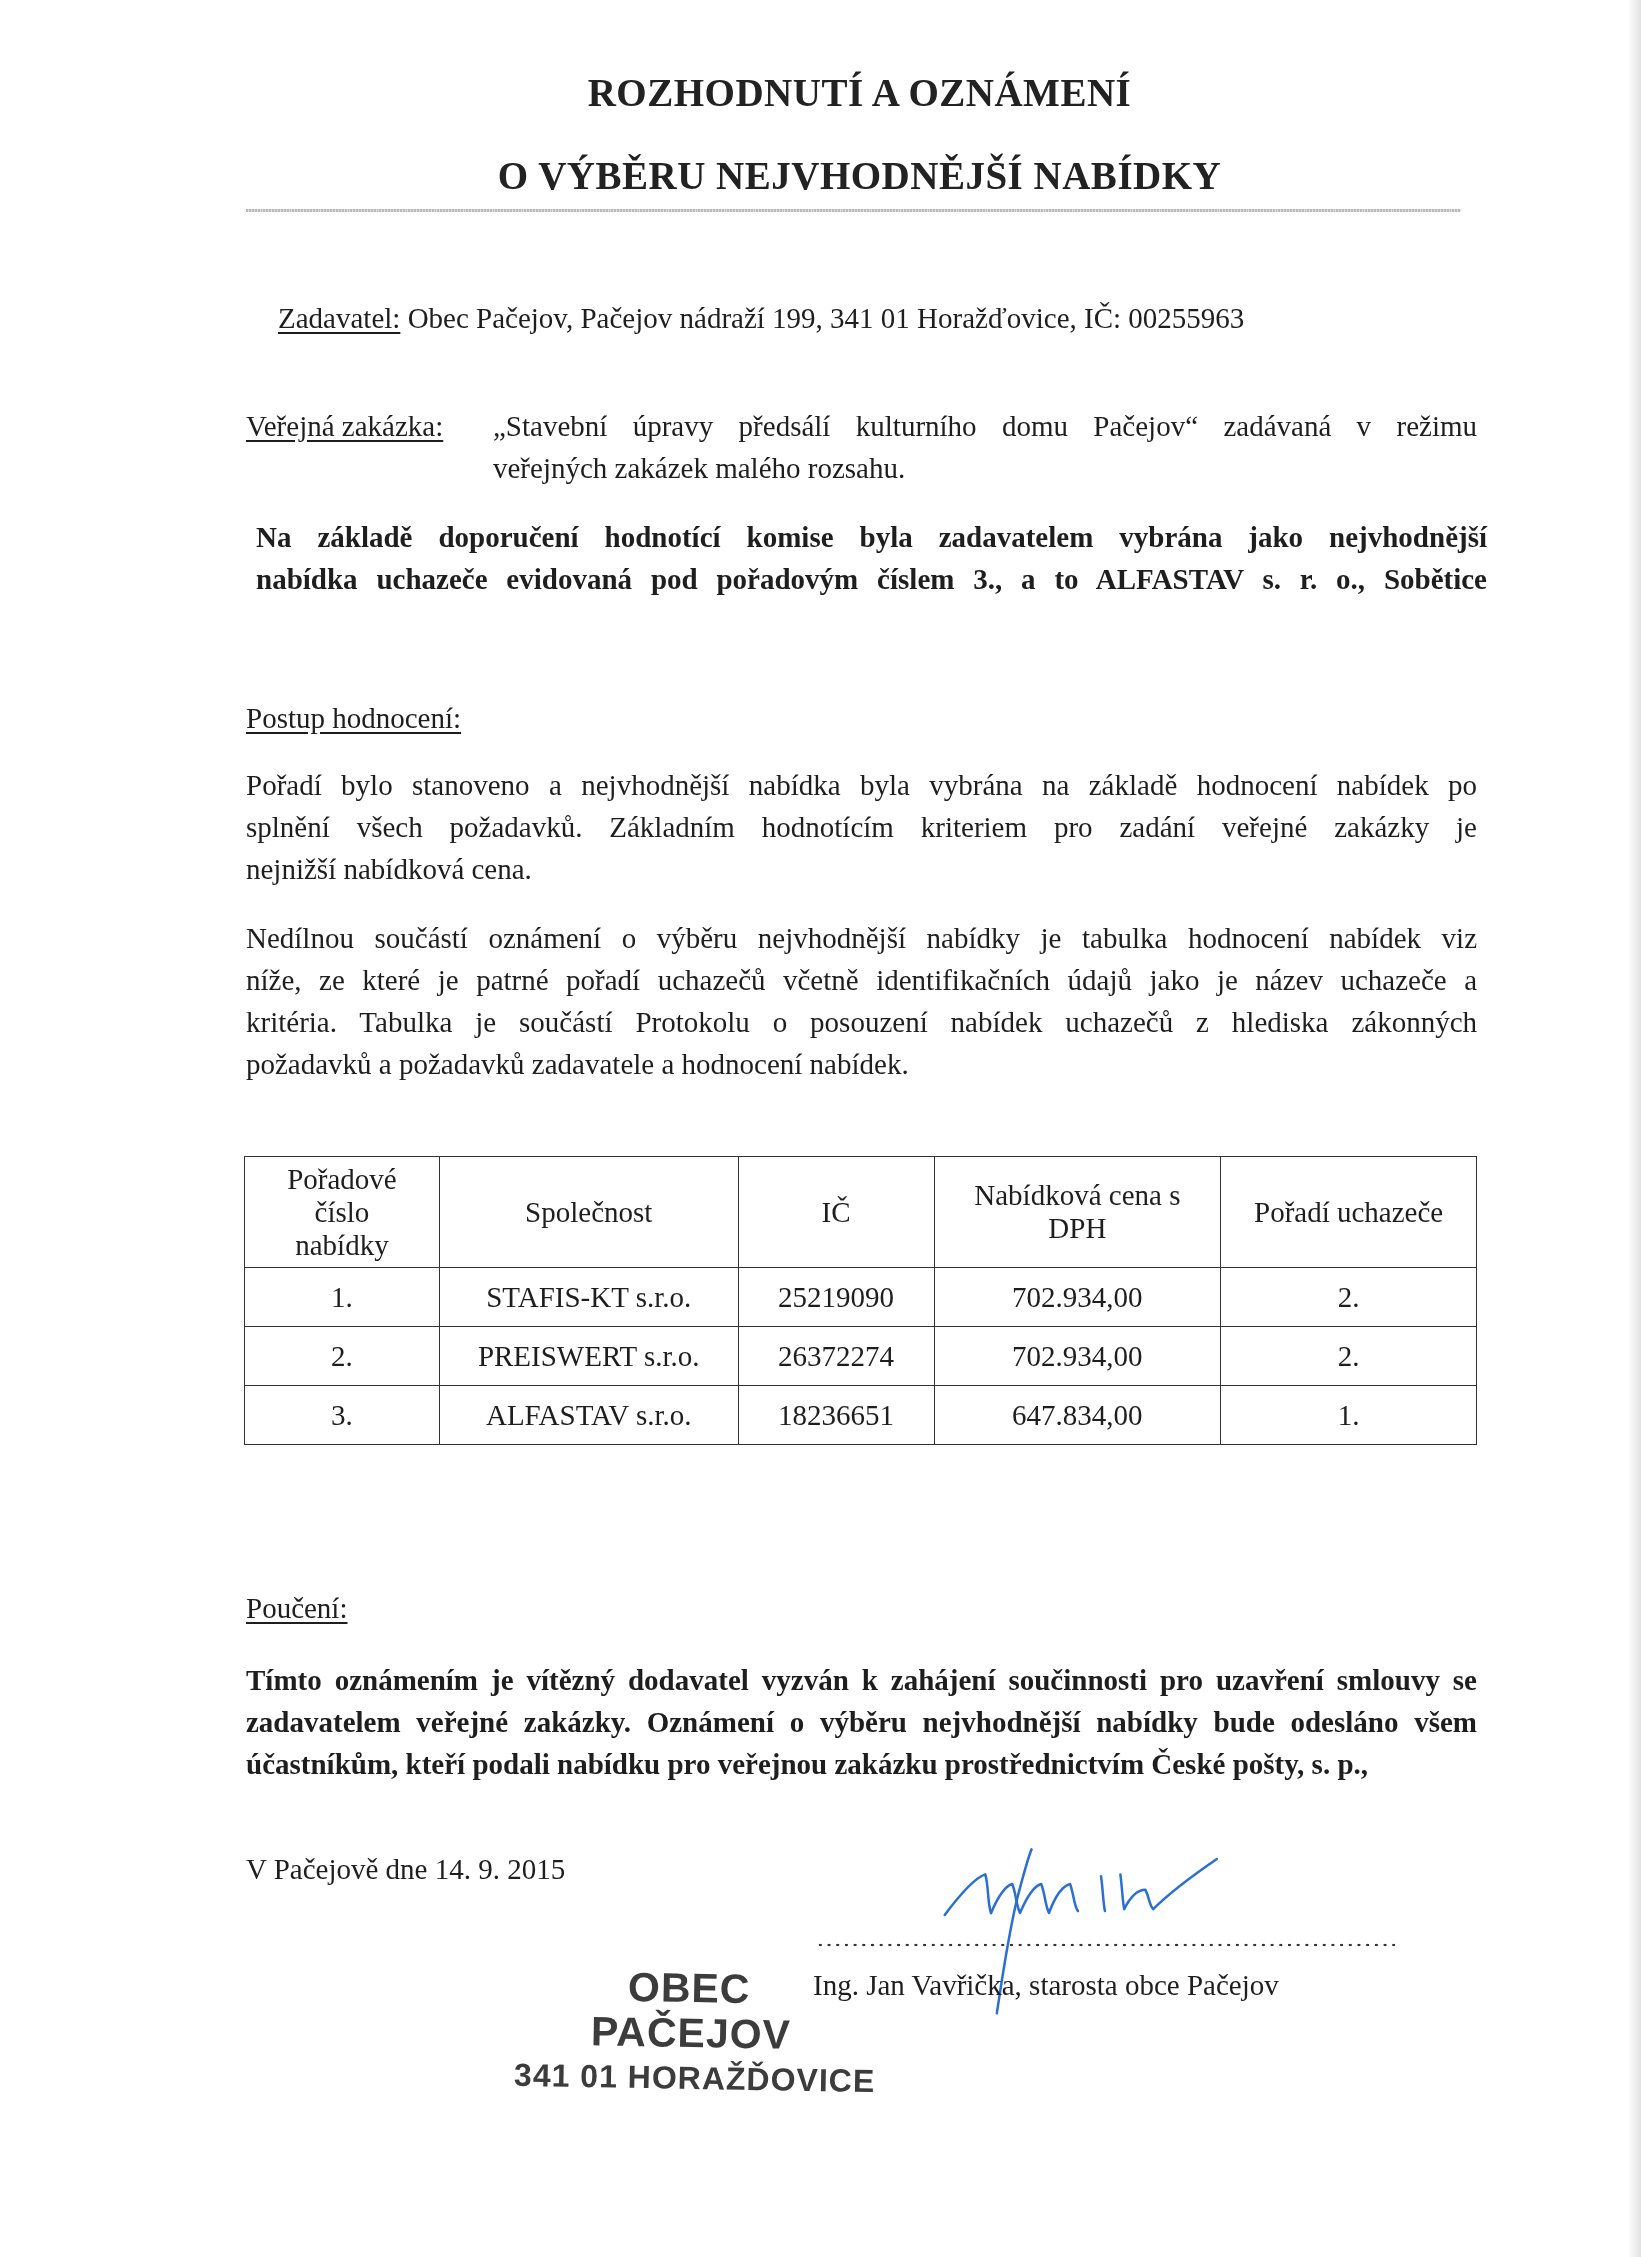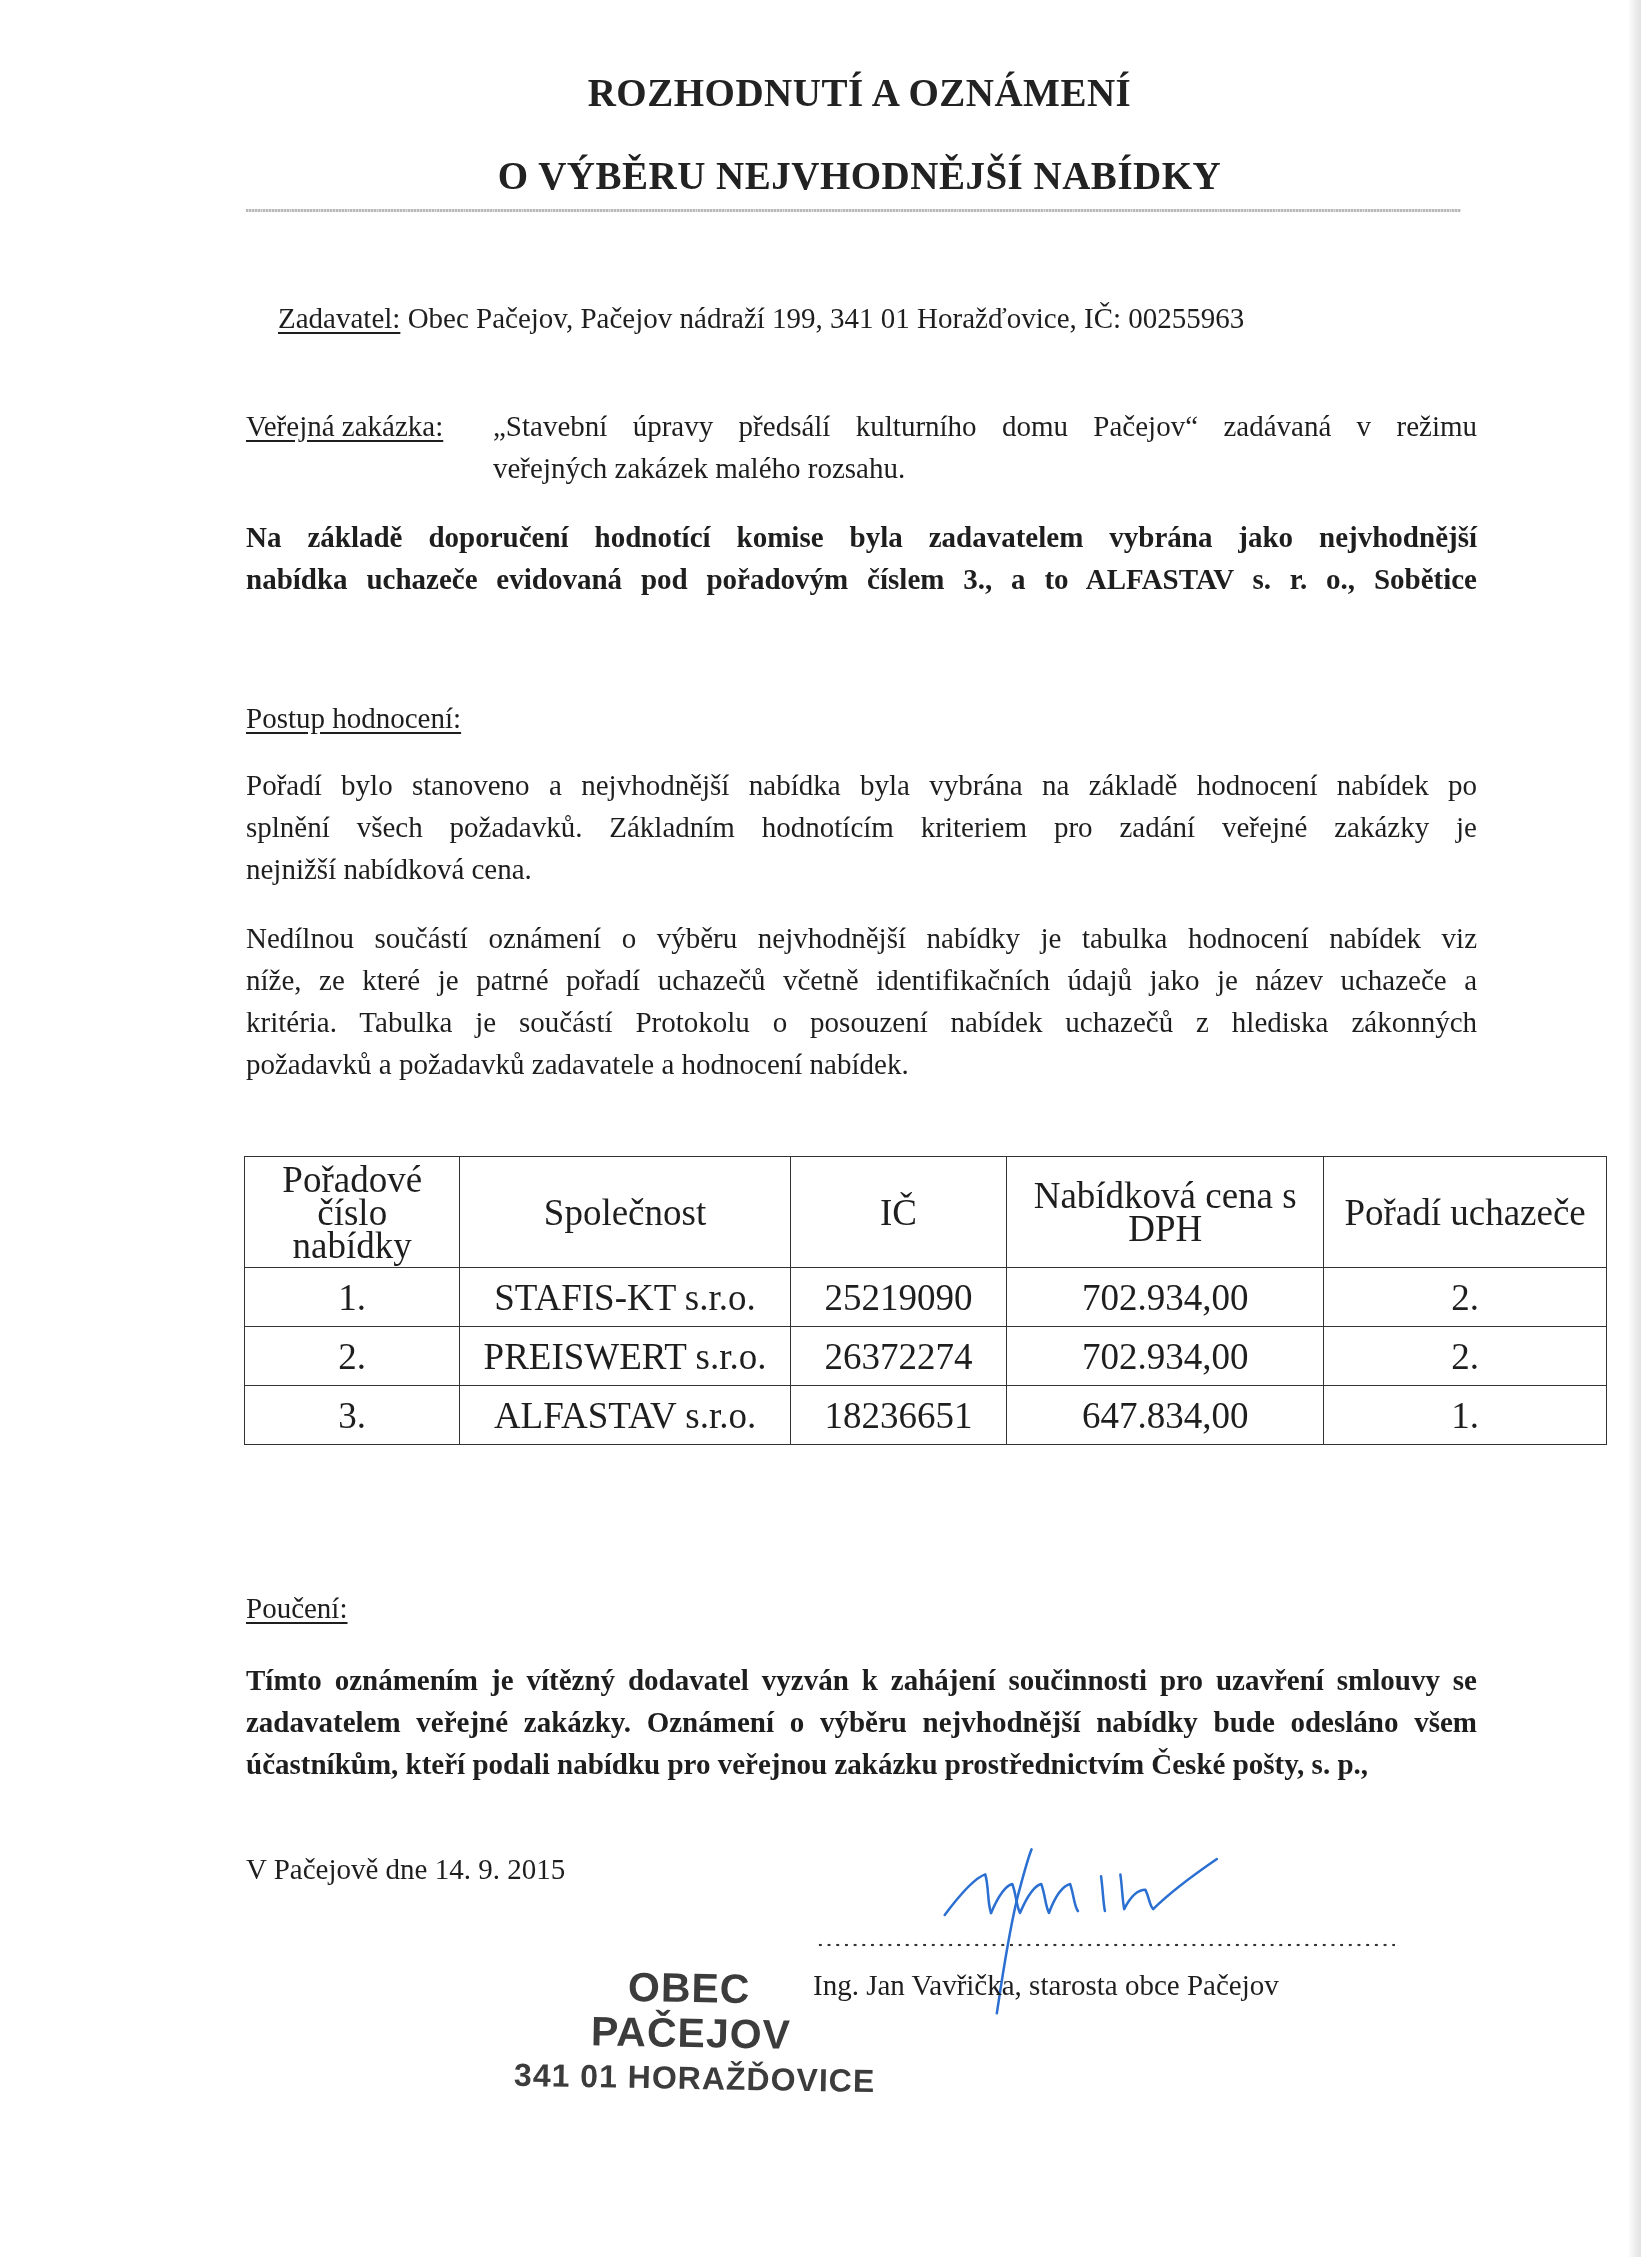--- a/index.html
+++ b/index.html
@@ -28,22 +28,22 @@
   .u { text-decoration: underline; text-underline-offset: 3.9px; }
   .just {
     position: absolute; left: 246px; width: 1231px; font-size: 29px; line-height: 42px;
     text-align: justify; text-align-last: left;
   }
   .bold { font-weight: bold; }
   .just .row { display: block; text-align: justify; text-align-last: justify; white-space: nowrap; }
   .just .row.last { text-align-last: left; }
 
   table.eval {
-    position: absolute; left: 244px; top: 1156px; width: 1363px;
-    border-collapse: collapse; font-size: 37px;
+    position: absolute; left: 244px; top: 1156px; width: 1233px;
+    border-collapse: collapse; font-size: 29px;
   }
   table.eval th, table.eval td {
     border: 1.9px solid #333; text-align: center; font-weight: normal; padding: 0 7.7px;
   }
   table.eval thead th { height: 110px; line-height: 33px; }
   table.eval tbody td { height: 58px; }
 
   .signature-dots {
     position: absolute; left: 816px; top: 1943px; width: 579px; height: 3.9px;
     background: radial-gradient(circle, #333 1.2px, transparent 1.5px) 0 0 / 8.7px 3.9px repeat-x;
@@ -71,21 +71,21 @@
 <div class="line" style="top:297px;margin-left:32px;">
   <span class="u">Zadavatel:</span><span> Obec Pačejov, Pačejov nádraží 199, 341 01 Horažďovice, IČ: 00255963</span>
 </div>
 
 <div class="line" style="top:405px; width:1231px;">
   <span class="u">Veřejná zakázka:</span>
   <span style="position:absolute; left:247px; width:984px; text-align:justify; text-align-last:justify; white-space:nowrap; display:inline-block;">„Stavební úpravy předsálí kulturního domu Pačejov“ zadávaná v režimu</span>
 </div>
 <div class="line" style="top:447px; left:493px;">veřejných zakázek malého rozsahu.</div>
 
-<div class="just bold" style="top:516px;">
+<div class="just bold" style="top:516px;margin-left:10px;">
   <span class="row">Na základě doporučení hodnotící komise byla zadavatelem vybrána jako nejvhodnější</span>
   <span class="row">nabídka uchazeče evidovaná pod pořadovým číslem 3., a to ALFASTAV s. r. o., Sobětice</span>
 </div>
 
 <div class="line" style="top:697px;">
   <span class="u">Postup hodnocení:</span>
 </div>
 
 <div class="just" style="top:764px;">
   <span class="row">Pořadí bylo stanoveno a nejvhodnější nabídka byla vybrána na základě hodnocení nabídek po</span>

